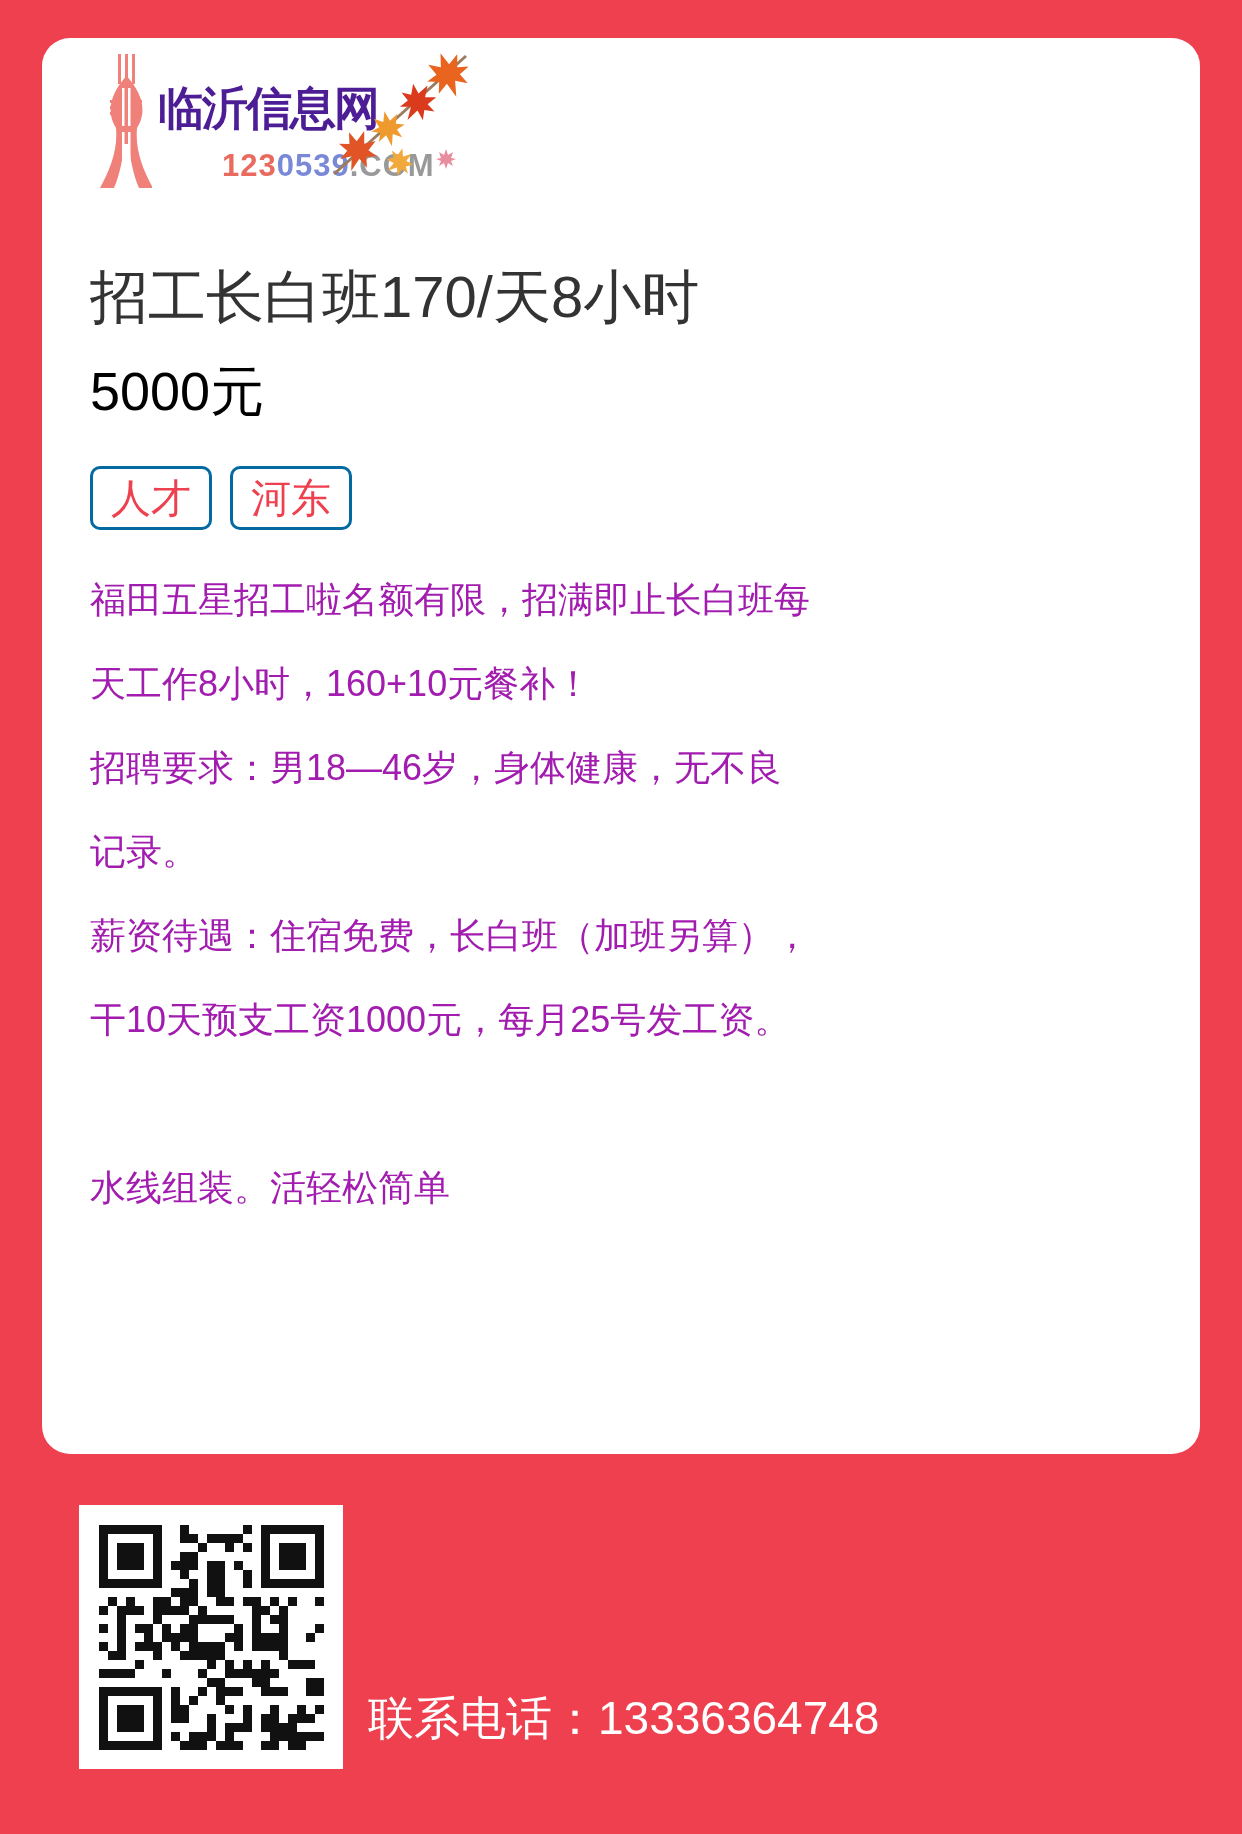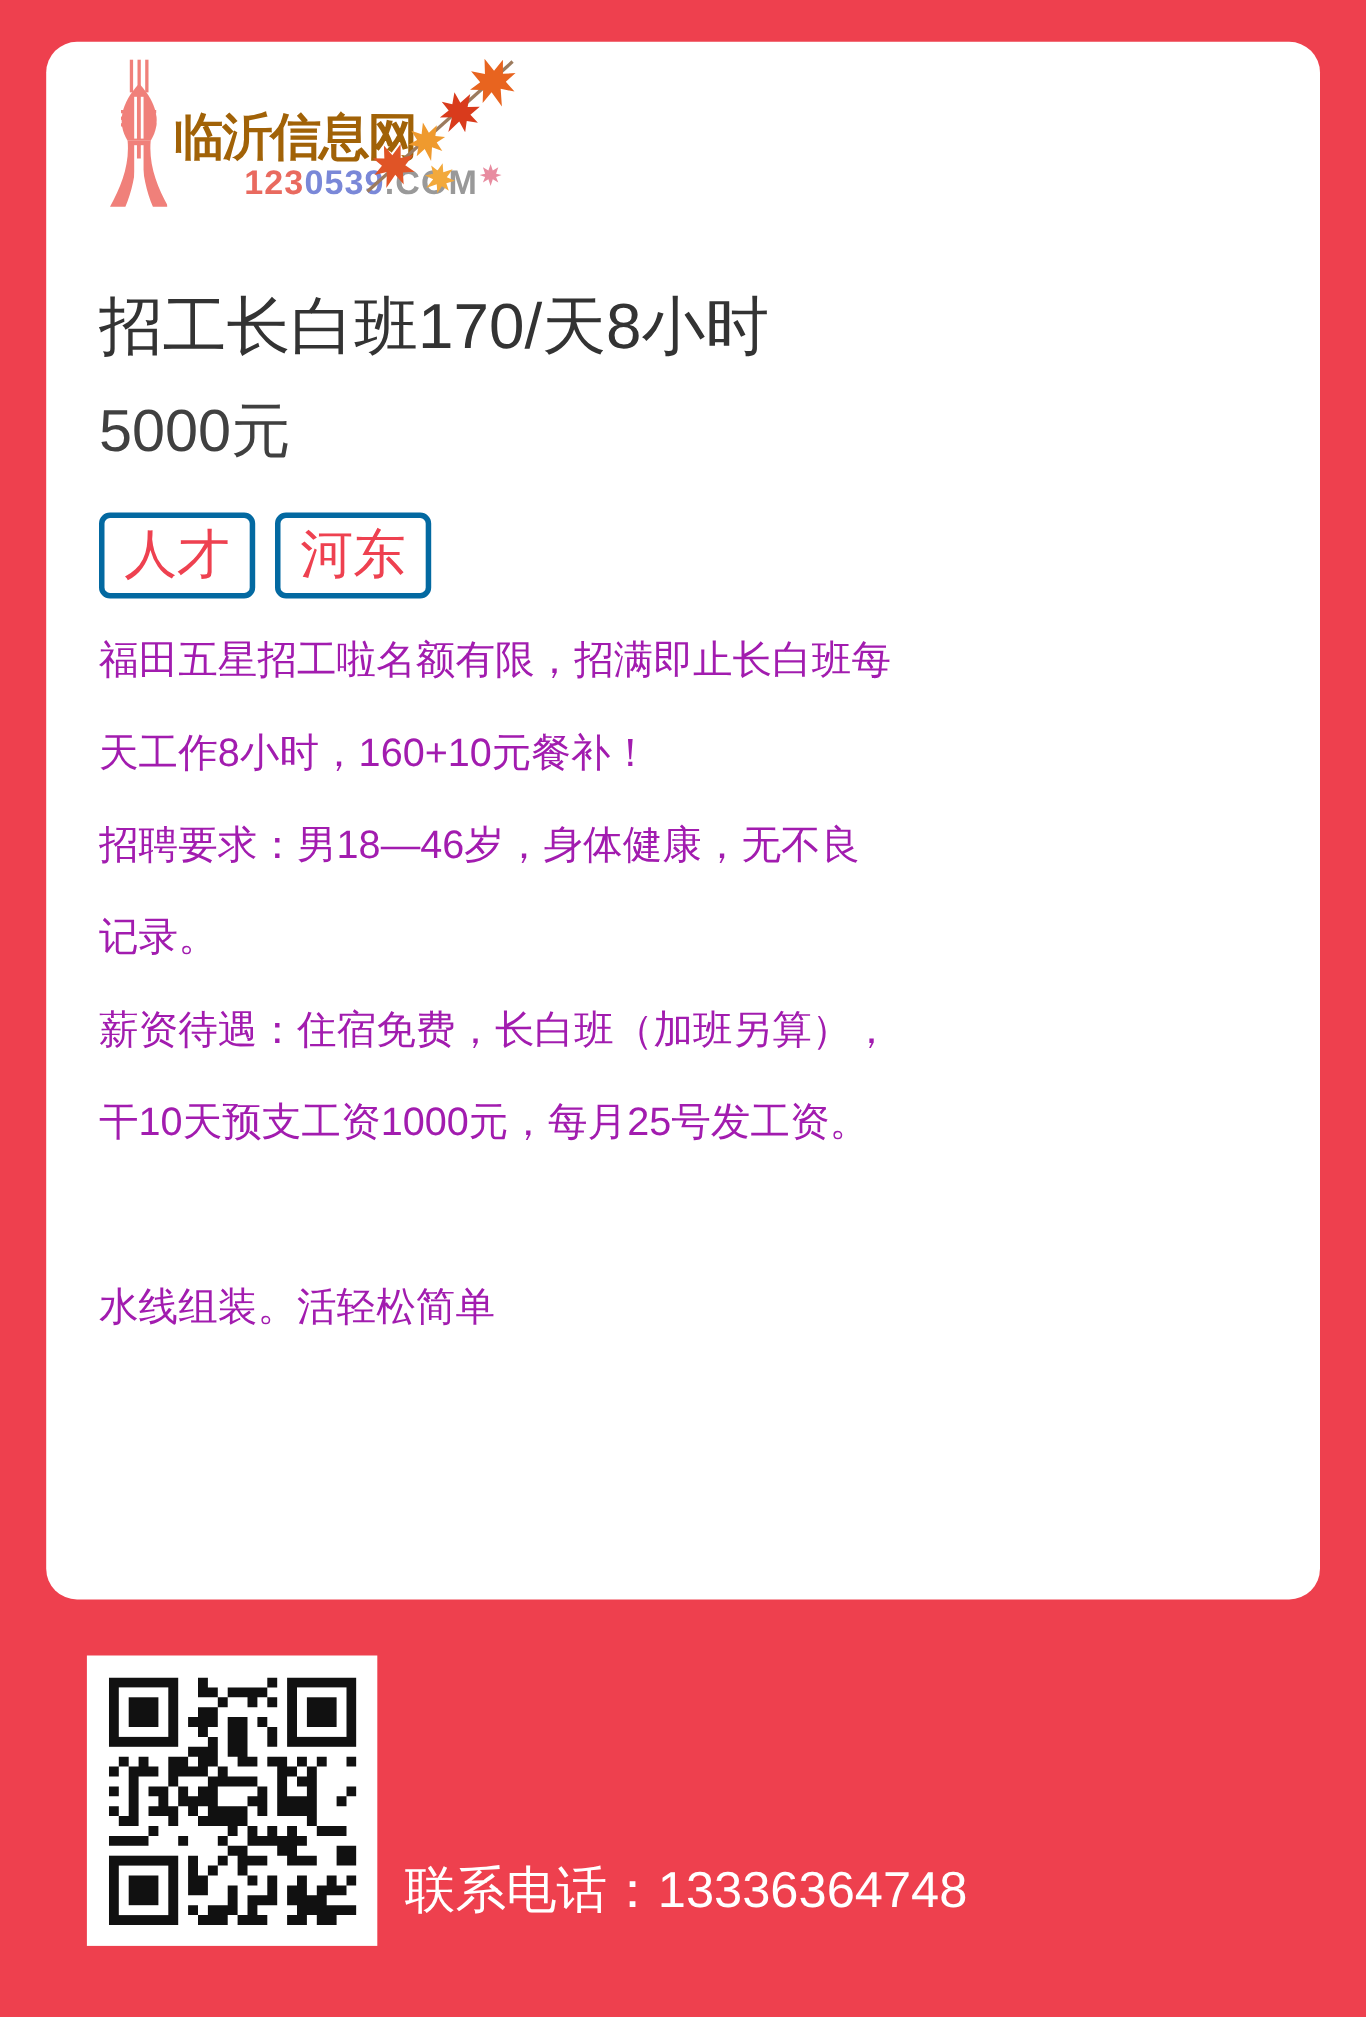--- a/index.html
+++ b/index.html
@@ -8,46 +8,46 @@
     background:#ee404e;
     font-family:"Liberation Sans","DejaVu Sans",sans-serif;
   }
   .card{
     position:absolute;left:42px;top:38px;width:1158px;height:1416px;
     background:#ffffff;border-radius:28px;
   }
   
   .tower-icon{position:absolute;left:58px;top:16px;}
   .site-name{
-    position:absolute;left:116px;top:56px;
-    font-size:46px;font-weight:bold;color:#a16207;letter-spacing:-2px;
+    position:absolute;left:116px;top:40px;
+    font-size:46px;font-weight:bold;color:#4c1d95;letter-spacing:-2px;
   }
   .site-domain{
     position:absolute;left:180px;top:110px;
     font-size:31px;font-weight:bold;letter-spacing:1px;display:flex;align-items:flex-start;
   }
   .dom-red{color:#e96a5f;}
   .dom-blue{color:#7a88d8;}
   .dom-gray{color:#999999;}
   .leaves{position:absolute;left:288px;top:12px;}
   
   .title{
     position:absolute;left:48px;top:226px;width:1062px;
     font-size:58px;line-height:66px;color:#333333;
   }
   .price{
     position:absolute;left:48px;top:318px;
-    font-size:54px;color:#404040;
+    font-size:54px;color:#000000;
   }
   .tags{
     position:absolute;left:48px;top:428px;display:flex;gap:18px;
   }
   .tag{
-    border:5px solid #0369a1;border-radius:10px;color:#ee4150;
-    font-size:48px;line-height:1.3;padding:3px 18px;background:#ffffff;
+    border:3px solid #0369a1;border-radius:10px;color:#ee4150;
+    font-size:40px;line-height:1.3;padding:3px 18px;background:#ffffff;
   }
   .desc{
     position:absolute;left:48px;top:520px;width:1070px;
     font-size:36px;line-height:84px;color:#a21caf;
   }
   .desc-line{min-height:84px;}
   
   .qr-box{
     position:absolute;left:79px;top:1505px;width:264px;height:264px;
     background:#ffffff;display:flex;align-items:center;justify-content:center;

